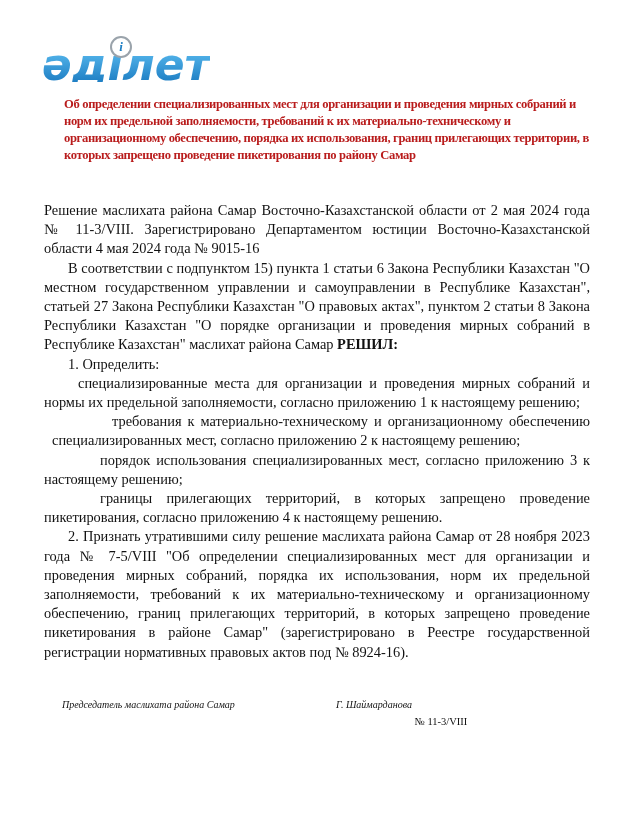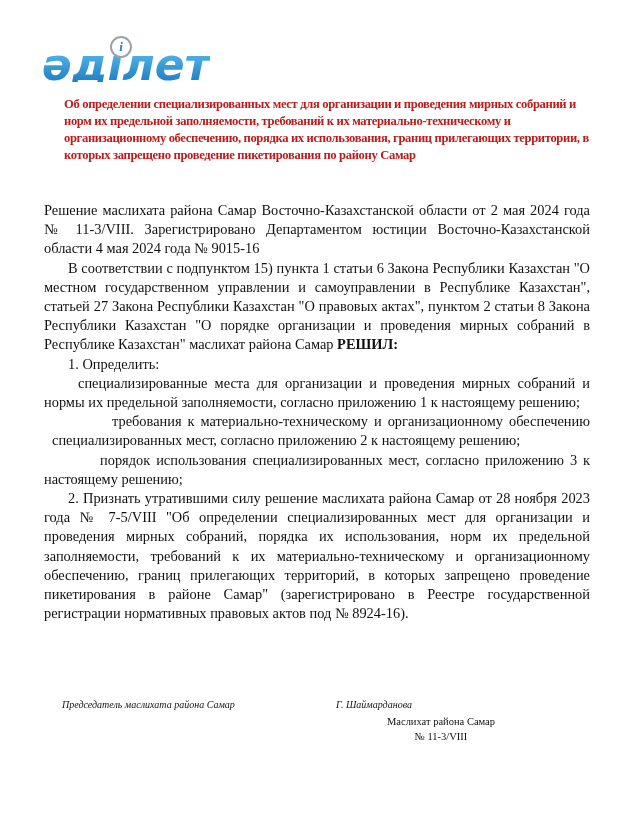--- a/index.html
+++ b/index.html
@@ -31,24 +31,24 @@
 
 <div class="title">Об определении специализированных мест для организации и проведения мирных собраний и норм их предельной заполняемости, требований к их материально-техническому и организационному обеспечению, порядка их использования, границ прилегающих территории, в которых запрещено проведение пикетирования по району Самар</div>
 
 <div class="doc">
   <p class="p">Решение маслихата района Самар Восточно-Казахстанской области от 2 мая 2024 года № 11-3/VIII. Зарегистрировано Департаментом юстиции Восточно-Казахстанской области 4 мая 2024 года № 9015-16</p>
   <p class="p indent"><span>В соответствии с подпунктом 15) пункта 1 статьи 6 Закона Республики Казахстан "О местном государственном управлении и самоуправлении в Республике Казахстан", статьей 27 Закона Республики Казахстан "О правовых актах", пунктом 2 статьи 8 Закона Республики Казахстан "О порядке организации и проведения мирных собраний в Республике Казахстан" маслихат района Самар </span><span class="bold">РЕШИЛ:</span></p>
   <p class="p indent">1. Определить:</p>
   <p class="p indent2">специализированные места для организации и проведения мирных собраний и нормы их предельной заполняемости, согласно приложению 1 к настоящему решению;</p>
   <p class="p indent3">требования к материально-техническому и организационному обеспечению специализированных мест, согласно приложению 2 к настоящему решению;</p>
   <p class="p indent4">порядок использования специализированных мест, согласно приложению 3 к настоящему решению;</p>
+  <p class="p indent4">границы прилегающих территорий, в которых запрещено проведение пикетирования, согласно приложению 4 к настоящему решению.</p>
   <p class="p indent">2. Признать утратившими силу решение маслихата района Самар от 28 ноября 2023 года № 7-5/VIII "Об определении специализированных мест для организации и проведения мирных собраний, порядка их использования, норм их предельной заполняемости, требований к их материально-техническому и организационному обеспечению, границ прилегающих территорий, в которых запрещено проведение пикетирования в районе Самар" (зарегистрировано в Реестре государственной регистрации нормативных правовых актов под № 8924-16).</p>
 </div>
 
 <div class="sign-row">
   <span class="sign-left">Председатель маслихата района Самар</span>
   <span class="sign-right">Г. Шаймарданова</span>
 </div>
 
 <div class="appendix">
-  <div>Маслихат района Самар</div>
   <div>№ 11-3/VIII</div>
 </div>
 
 </body></html>

